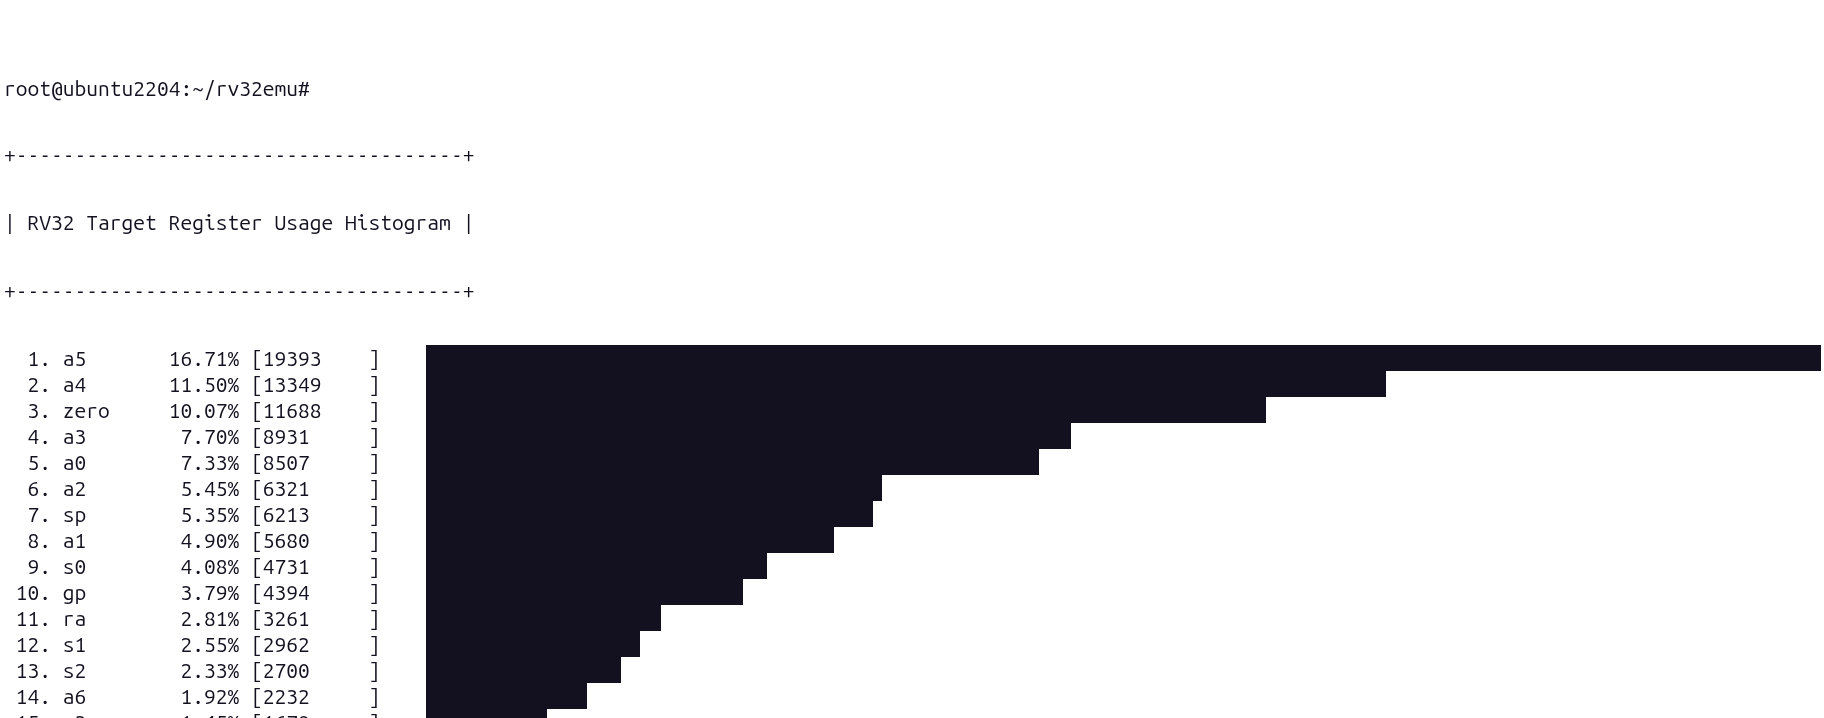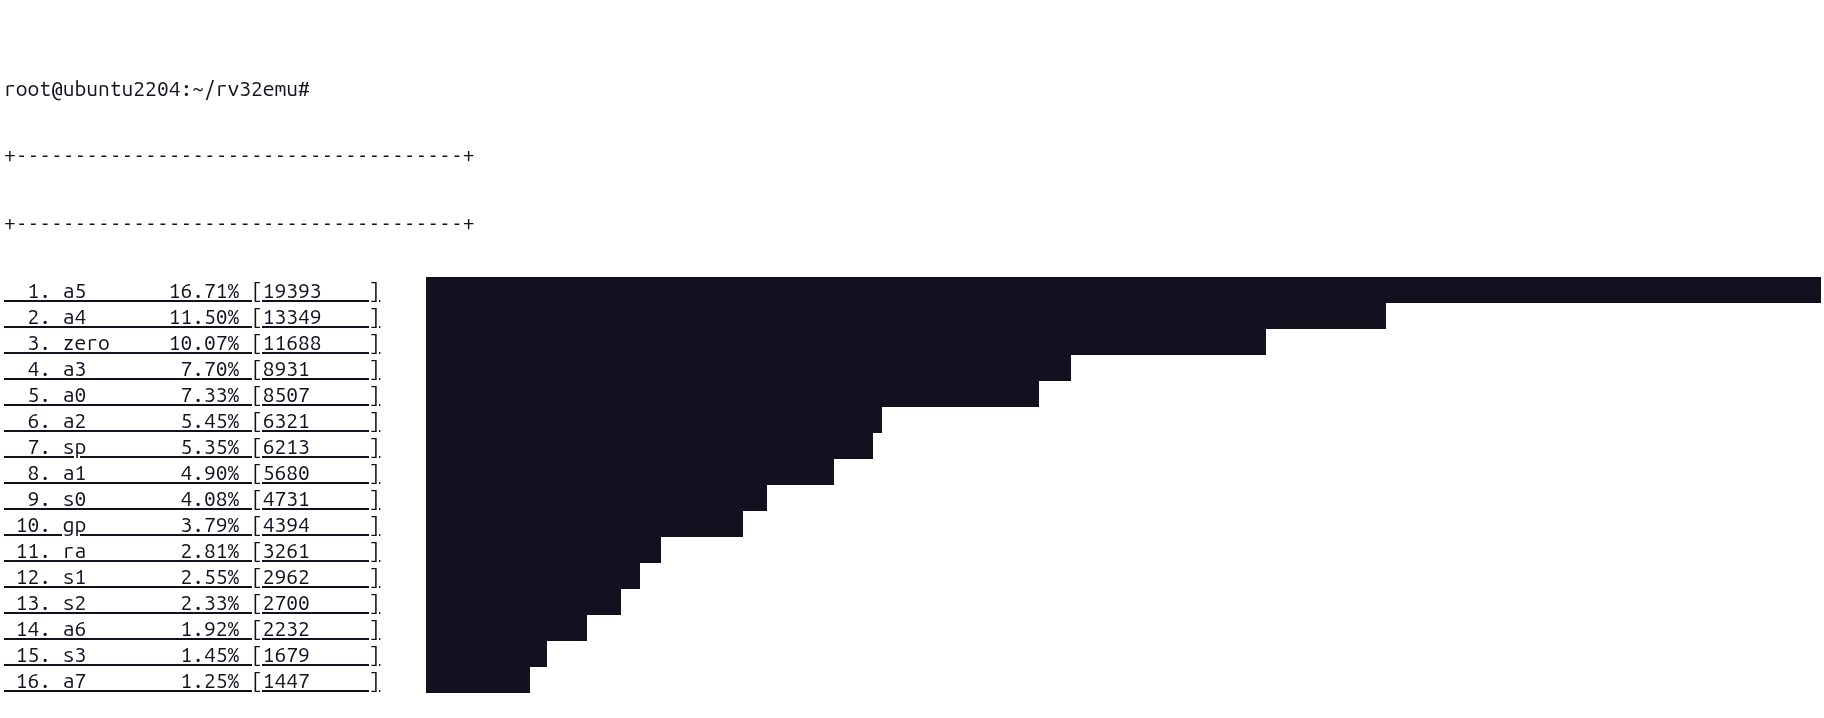--- a/index.html
+++ b/index.html
@@ -25,21 +25,20 @@
     }
     .title-border, .title-line {
       display: block;
       height: 26px;
       line-height: 26px;
     }
     .row {
       display: flex;
       align-items: flex-start;
       height: 26px;
-      text-decoration: underline;
     }
     .row-text {
       display: inline-block;
       width: 420px;
       white-space: pre;
       line-height: 26px;
     }
     .bar-area {
       flex: 1;
       position: relative;
@@ -51,15 +50,16 @@
     }
   </style>
 </head>
 <body>
 
 <div class="terminal">
   <div class="prompt-line">
     <span>root@ubuntu2204</span><span>:</span><span>~/rv32emu</span><span>#</span><span> </span>
   </div>
   <span class="title-border">+--------------------------------------+</span>
+  <span class="title-line">| RV32 Target Register Usage Histogram |</span>
   <span class="title-border">+--------------------------------------+</span>
   <div id="rows"><div class="row"><span class="row-text">  1. a5       16.71% [19393    ]</span><div class="bar-area"><div class="bar" style="background: rgb(19, 16, 31); width: 1395px;"></div></div></div><div class="row"><span class="row-text">  2. a4       11.50% [13349    ]</span><div class="bar-area"><div class="bar" style="background: rgb(19, 16, 31); width: 960px;"></div></div></div><div class="row"><span class="row-text">  3. zero     10.07% [11688    ]</span><div class="bar-area"><div class="bar" style="background: rgb(19, 16, 31); width: 840px;"></div></div></div><div class="row"><span class="row-text">  4. a3        7.70% [8931     ]</span><div class="bar-area"><div class="bar" style="background: rgb(19, 16, 31); width: 645px;"></div></div></div><div class="row"><span class="row-text">  5. a0        7.33% [8507     ]</span><div class="bar-area"><div class="bar" style="background: rgb(19, 16, 31); width: 613px;"></div></div></div><div class="row"><span class="row-text">  6. a2        5.45% [6321     ]</span><div class="bar-area"><div class="bar" style="background: rgb(19, 16, 31); width: 456px;"></div></div></div><div class="row"><span class="row-text">  7. sp        5.35% [6213     ]</span><div class="bar-area"><div class="bar" style="background: rgb(19, 16, 31); width: 447px;"></div></div></div><div class="row"><span class="row-text">  8. a1        4.90% [5680     ]</span><div class="bar-area"><div class="bar" style="background: rgb(19, 16, 31); width: 408px;"></div></div></div><div class="row"><span class="row-text">  9. s0        4.08% [4731     ]</span><div class="bar-area"><div class="bar" style="background: rgb(19, 16, 31); width: 341px;"></div></div></div><div class="row"><span class="row-text"> 10. gp        3.79% [4394     ]</span><div class="bar-area"><div class="bar" style="background: rgb(19, 16, 31); width: 317px;"></div></div></div><div class="row"><span class="row-text"> 11. ra        2.81% [3261     ]</span><div class="bar-area"><div class="bar" style="background: rgb(19, 16, 31); width: 235px;"></div></div></div><div class="row"><span class="row-text"> 12. s1        2.55% [2962     ]</span><div class="bar-area"><div class="bar" style="background: rgb(19, 16, 31); width: 214px;"></div></div></div><div class="row"><span class="row-text"> 13. s2        2.33% [2700     ]</span><div class="bar-area"><div class="bar" style="background: rgb(19, 16, 31); width: 195px;"></div></div></div><div class="row"><span class="row-text"> 14. a6        1.92% [2232     ]</span><div class="bar-area"><div class="bar" style="background: rgb(19, 16, 31); width: 161px;"></div></div></div><div class="row"><span class="row-text"> 15. s3        1.45% [1679     ]</span><div class="bar-area"><div class="bar" style="background: rgb(19, 16, 31); width: 121px;"></div></div></div><div class="row"><span class="row-text"> 16. a7        1.25% [1447     ]</span><div class="bar-area"><div class="bar" style="background: rgb(19, 16, 31); width: 104px;"></div></div></div></div>
 </div>
 
 </body></html>

